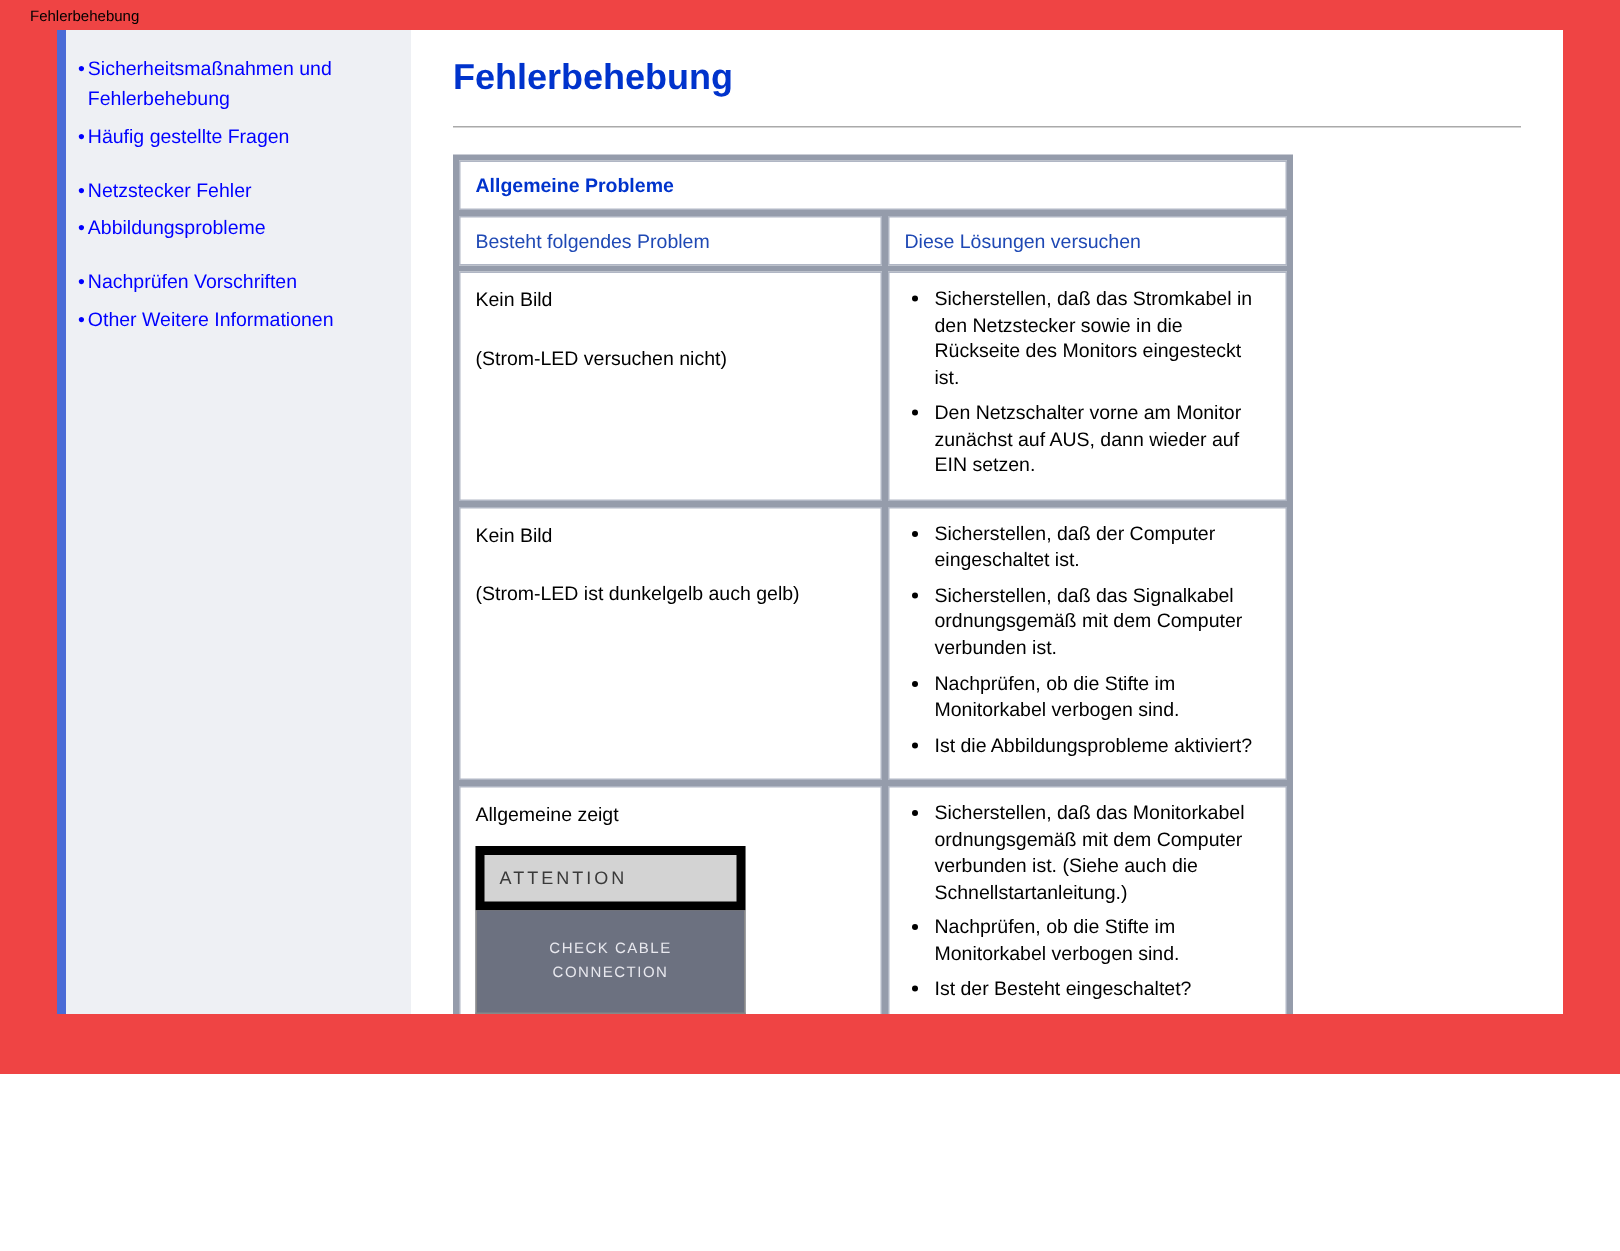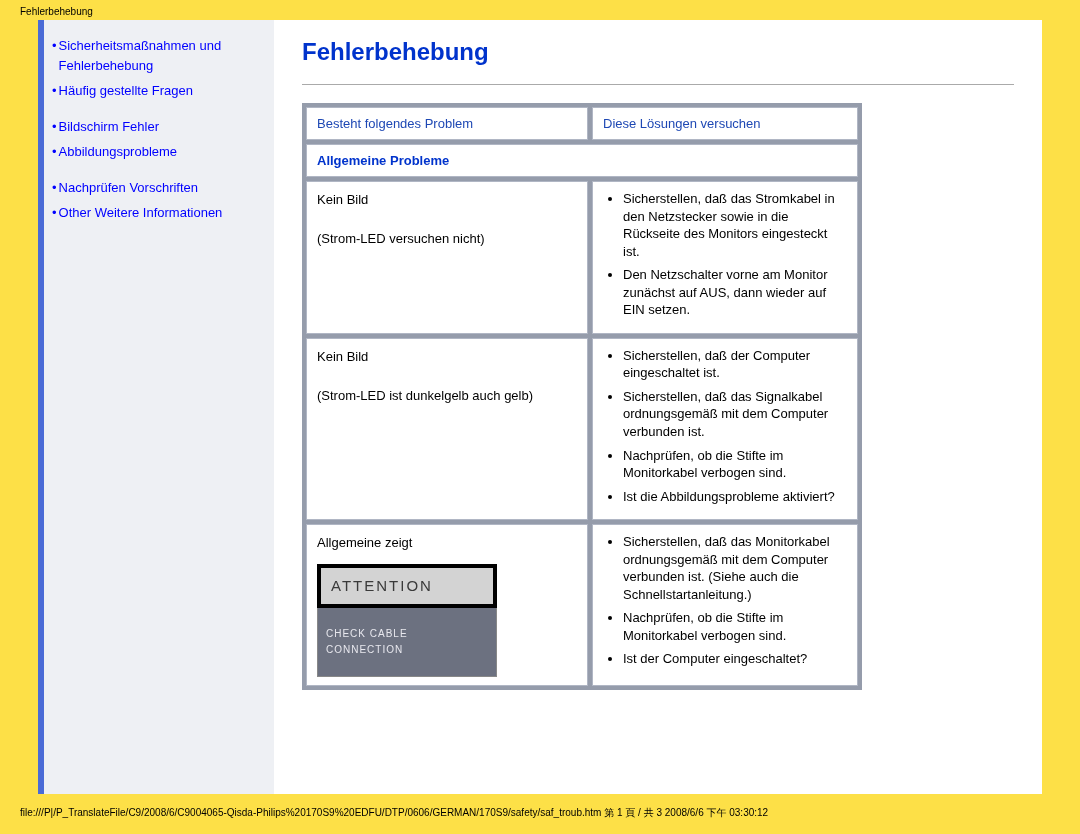--- a/index.html
+++ b/index.html
@@ -1,38 +1,38 @@
 <!DOCTYPE html>
 <html><head>
 <meta charset="utf-8">
 <style>
   html,body{margin:0;padding:0;background:#fff;font-family:Arial,Helvetica,sans-serif}
-  .page{width:1080px;height:834px;position:relative;background:#fde047}
+  .page{width:1080px;height:716px;position:relative;background:#ef4444}
   .top-title{position:absolute;top:6px;left:20px;font-size:10px;color:#000}
   .body-wrap{position:absolute;top:20px;left:38px;right:38px;bottom:40px;display:flex;background:#eef0f4}
   .lbar{width:6px;background:#4a6bd6;flex-shrink:0}
   .sidebar{width:216px;flex-shrink:0;padding:16px 6px 16px 8px;font-size:13px;line-height:1.5}
   .sidebar a{color:#0000ff;text-decoration:none}
   .side-item{display:flex;align-items:flex-start;margin-bottom:6px}
   .bullet{color:#0000ff;margin-right:2px}
   .side-spacer{height:10px}
   .content{flex:1;background:#fff;padding:18px 28px 0 28px;position:relative;overflow:hidden}
   .h1{color:#0033cc;font-size:24px;font-weight:bold;margin:0 0 18px 0}
   .hr{border-top:1px solid #aaa;height:0;margin-bottom:18px}
   .intro{font-size:13px;color:#000;line-height:1.4;margin-bottom:18px}
   table.prob{border-collapse:separate;border-spacing:4px;width:560px;background:#959cab}
   table.prob td{background:#fff;border:1px solid #b0b6c4;vertical-align:top;font-size:13px;padding:8px 10px}
   .sec-title{font-weight:bold;color:#0033cc}
   .col-head{color:#1e48b4}
   .prob-cell{color:#000;line-height:1.6}
   .sol-cell ul{margin:0;padding-left:20px}
   .sol-cell li{margin-bottom:6px;line-height:1.35}
   .attn-box{width:180px;margin-top:10px}
-  .attn-top{background:#d3d3d3;color:#3a3a3a;font-size:15px;letter-spacing:2px;padding:6px 10px;border:4px solid #000000}
-  .attn-bot{background:#6c7180;color:#e8e8ee;font-size:10px;letter-spacing:1px;padding:18px 8px;text-align:left;border:1px solid #888;border-top:none}
+  .attn-top{background:#d3d3d3;color:#3a3a3a;font-size:12px;letter-spacing:2px;padding:6px 10px;border:6px solid #000000}
+  .attn-bot{background:#6c7180;color:#e8e8ee;font-size:10px;letter-spacing:1px;padding:18px 8px;text-align:center;border:1px solid #888;border-top:none}
   .footer{position:absolute;bottom:14px;left:20px;font-size:10px;color:#000}
 </style>
 </head>
 <body>
 
 <div class="page">
   <div class="top-title">Fehlerbehebung</div>
 
   <div class="body-wrap">
     <div class="lbar"></div>
@@ -42,21 +42,21 @@
         <span class="bullet">•</span>
         <a href="#">Sicherheitsmaßnahmen und Fehlerbehebung</a>
       </div>
       <div class="side-item">
         <span class="bullet">•</span>
         <a href="#">Häufig gestellte Fragen</a>
       </div>
       <div class="side-spacer"></div>
       <div class="side-item">
         <span class="bullet">•</span>
-        <a href="#">Bildschirm Fehler</a>
+        <a href="#">Netzstecker Fehler</a>
       </div>
       <div class="side-item">
         <span class="bullet">•</span>
         <a href="#">Abbildungsprobleme</a>
       </div>
       <div class="side-spacer"></div>
       <div class="side-item">
         <span class="bullet">•</span>
         <a href="#">Nachprüfen Vorschriften</a>
       </div>
@@ -66,25 +66,25 @@
       </div>
     </div>
 
     <div class="content">
       <div class="h1">Fehlerbehebung</div>
       <div class="hr"></div>
 
       <table class="prob">
         <tbody>
             <tr>
+          <td colspan="2" class="sec-title">Allgemeine Probleme</td>
+        </tr>
+        <tr>
           <td class="col-head" style="width:260px">Besteht folgendes Problem</td>
           <td class="col-head">Diese Lösungen versuchen</td>
-        </tr>
-        <tr>
-          <td colspan="2" class="sec-title">Allgemeine Probleme</td>
         </tr>
 
         <tr>
           <td class="prob-cell">
             <div>Kein Bild</div>
             <div style="height:18px"></div>
             <div>(Strom-LED versuchen nicht)</div>
           </td>
           <td class="sol-cell">
             <ul>
@@ -115,23 +115,22 @@
             <div>Allgemeine zeigt</div>
             <div class="attn-box">
               <div class="attn-top">ATTENTION</div>
               <div class="attn-bot">CHECK CABLE CONNECTION</div>
             </div>
           </td>
           <td class="sol-cell">
             <ul>
               <li>Sicherstellen, daß das Monitorkabel ordnungsgemäß mit dem Computer verbunden ist. (Siehe auch die Schnellstartanleitung.)</li>
               <li>Nachprüfen, ob die Stifte im Monitorkabel verbogen sind.</li>
-              <li>Ist der Computer eingeschaltet?</li>
+              <li>Ist der Besteht eingeschaltet?</li>
             </ul>
           </td>
         </tr>
       </tbody>
         </table>
     </div>
   </div>
 
-  <div class="footer">file:///P|/P_TranslateFile/C9/2008/6/C9004065-Qisda-Philips%20170S9%20EDFU/DTP/0606/GERMAN/170S9/safety/saf_troub.htm 第 1 頁 / 共 3 2008/6/6 下午 03:30:12</div>
 </div>
 
 </body></html>

